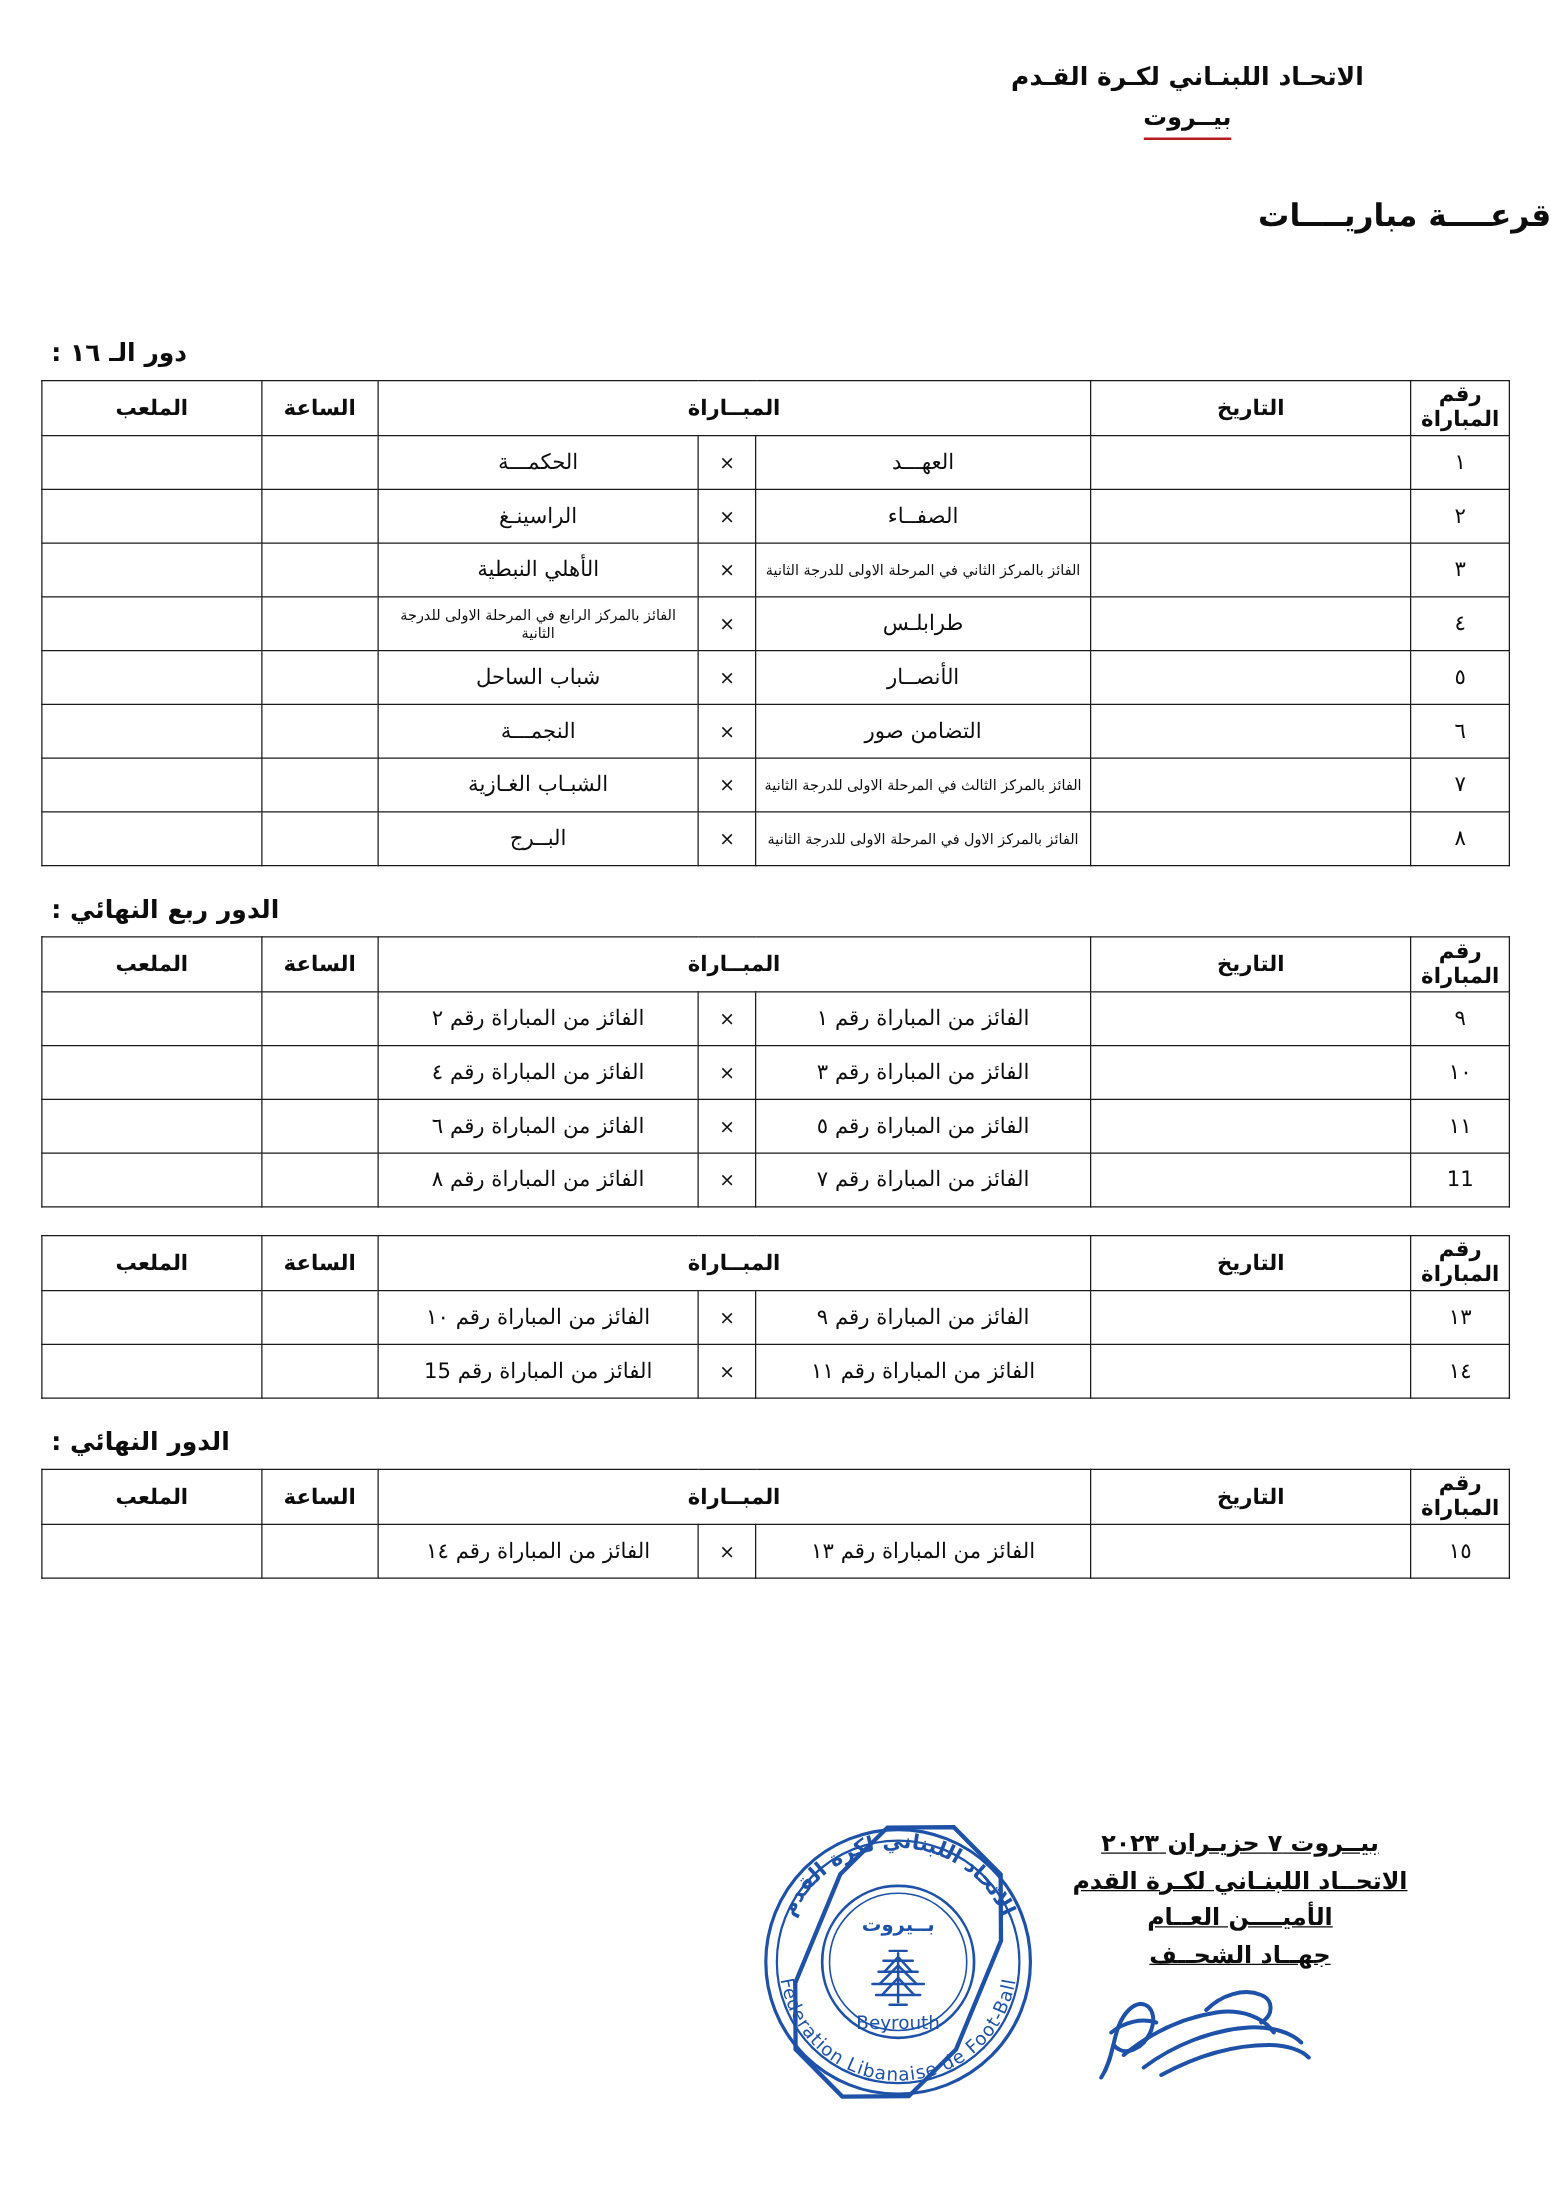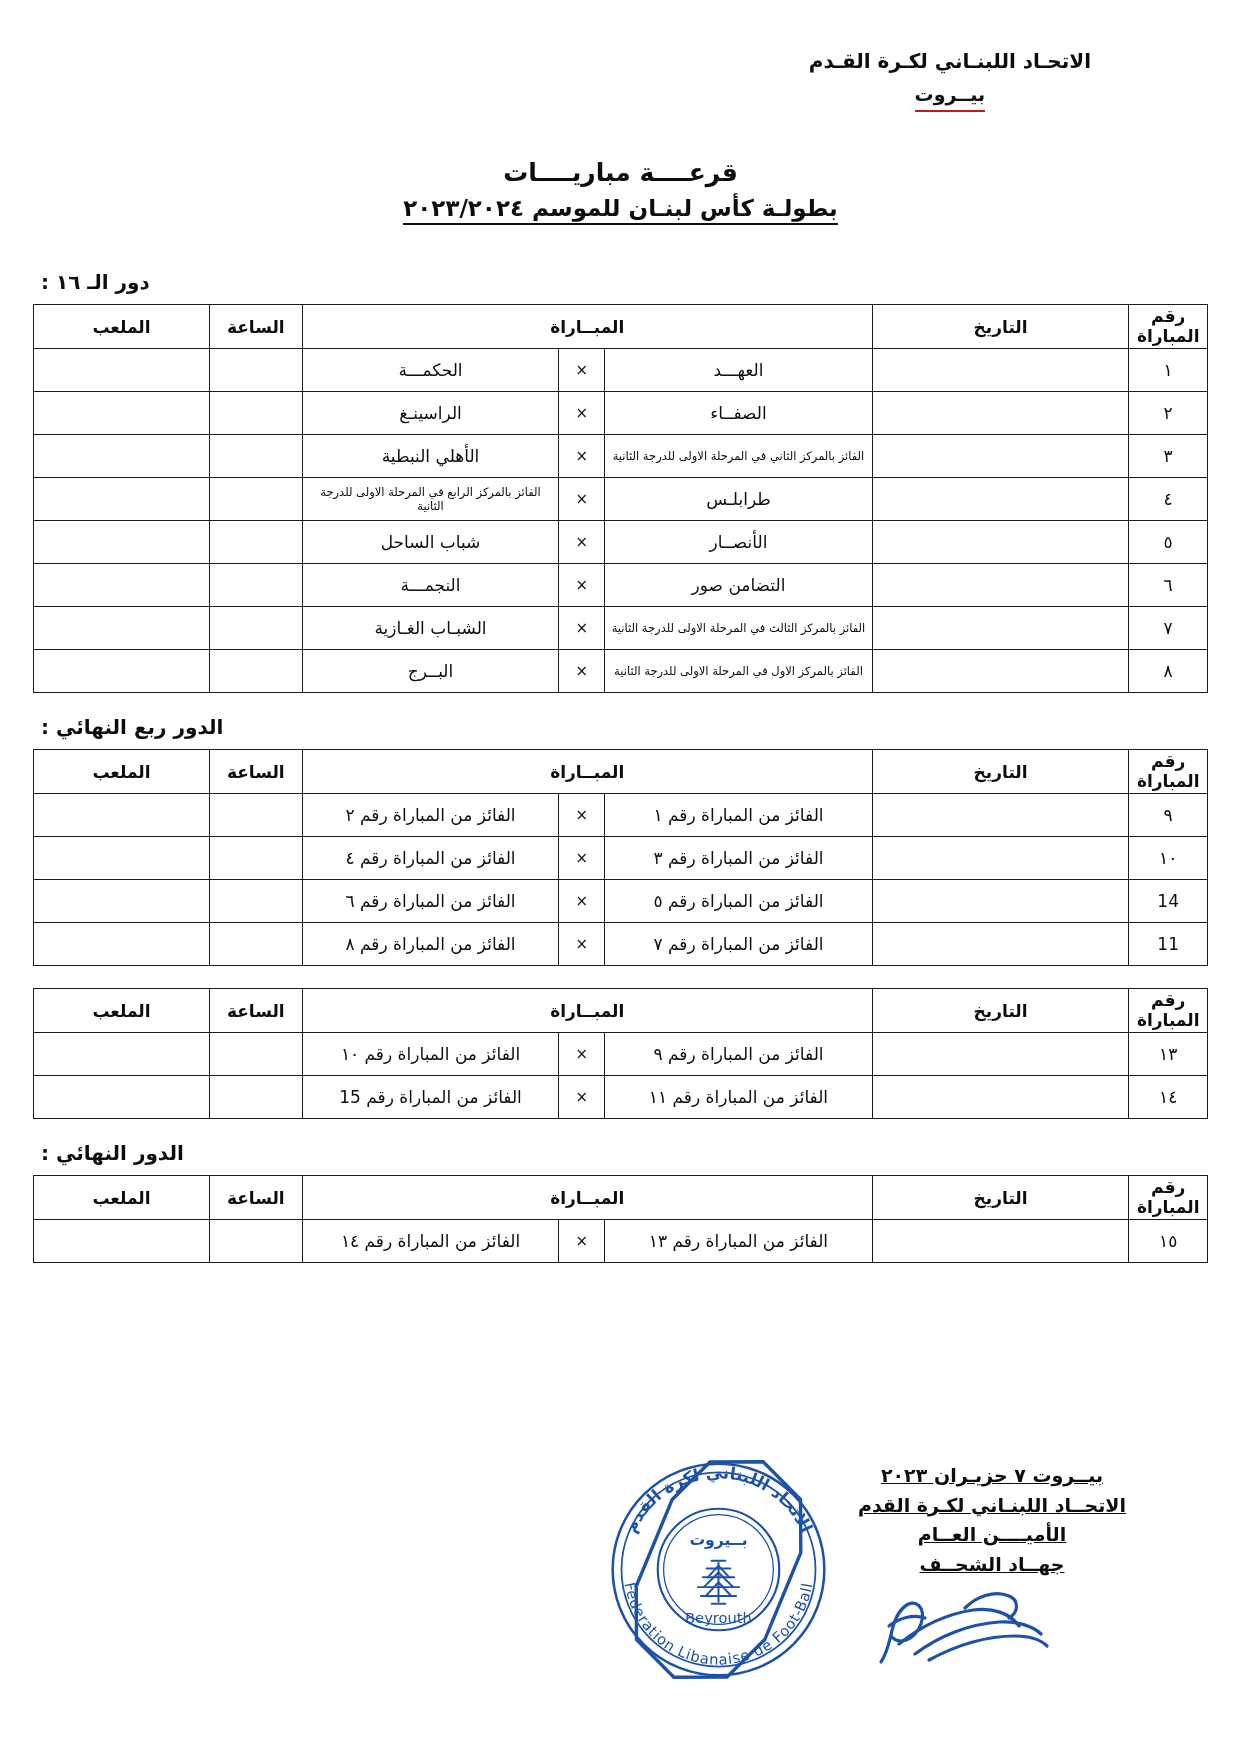--- a/index.html
+++ b/index.html
@@ -51,20 +51,21 @@
     top: 158px;
     left: 0;
     right: 0;
     text-align: center;
   }
   .doc-title {
     font-size: 25px;
     font-weight: bold;
     letter-spacing: 3px;
     margin: 0;
+    text-align: right;
   }
   .doc-subtitle {
     font-size: 23px;
     font-weight: bold;
     letter-spacing: 1px;
     margin: 8px 0 0 0;
     display: inline-block;
     border-bottom: 2px solid #111;
     padding-bottom: 2px;
   }
@@ -179,21 +180,20 @@
 
 <div class="page">
 
   <div class="letterhead">
     <div class="org">الاتحـاد اللبنـاني لكـرة القـدم</div>
     <div class="city">بيــروت</div>
   </div>
 
   <div class="doc-title-wrap">
     <h1 class="doc-title">قرعــــة مباريــــات</h1>
-    <div><span class="doc-subtitle">بطولـة كأس لبنـان للموسم ٢٠٢٣/٢٠٢٤</span></div>
   </div>
 
   <div class="sections">
       <div class="section round16">
         <div class="section-heading">دور الـ ١٦ :</div>
         <table class="draw">
           <colgroup>
             <col class="c-num">
             <col class="c-date">
             <col class="c-teamB">
@@ -321,21 +321,21 @@
             <tr>
               <td class="num">١٠</td>
               <td class="blank"></td>
               <td class="team">الفائز من المباراة رقم ٣</td>
               <td class="vs">×</td>
               <td class="team">الفائز من المباراة رقم ٤</td>
               <td class="blank"></td>
               <td class="blank"></td>
             </tr>
             <tr>
-              <td class="num">14</td>
+              <td class="num">١١</td>
               <td class="blank"></td>
               <td class="team">الفائز من المباراة رقم ٥</td>
               <td class="vs">×</td>
               <td class="team">الفائز من المباراة رقم ٦</td>
               <td class="blank"></td>
               <td class="blank"></td>
             </tr>
             <tr>
               <td class="num">11</td>
               <td class="blank"></td>

